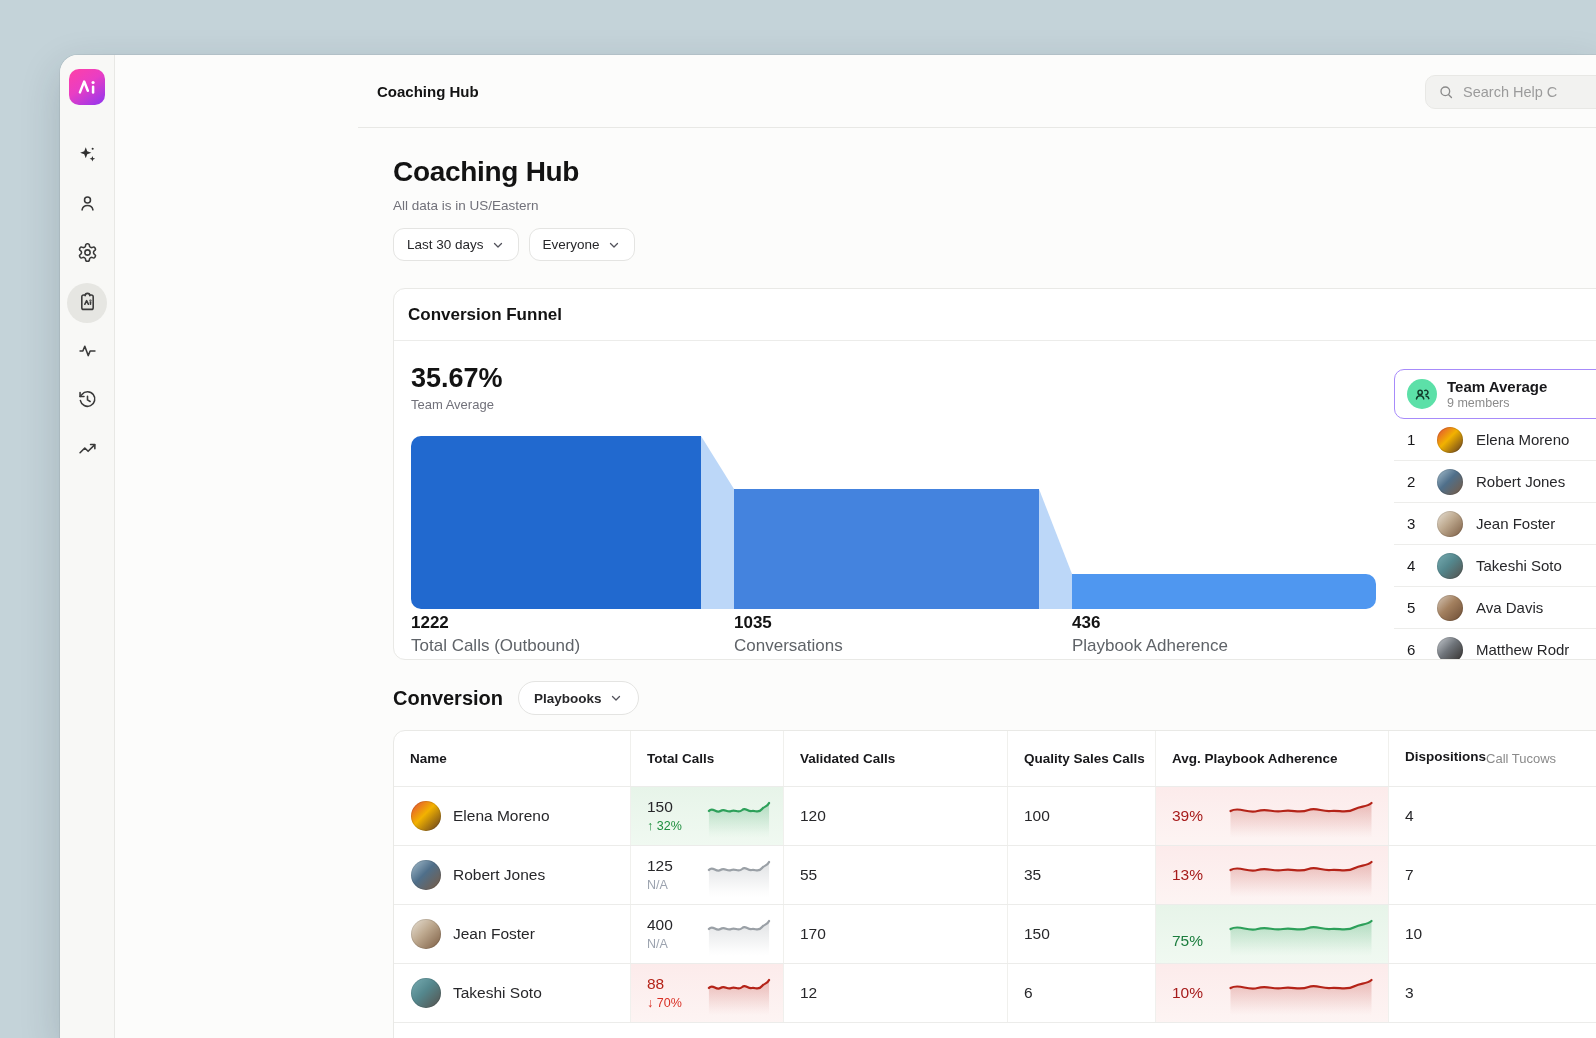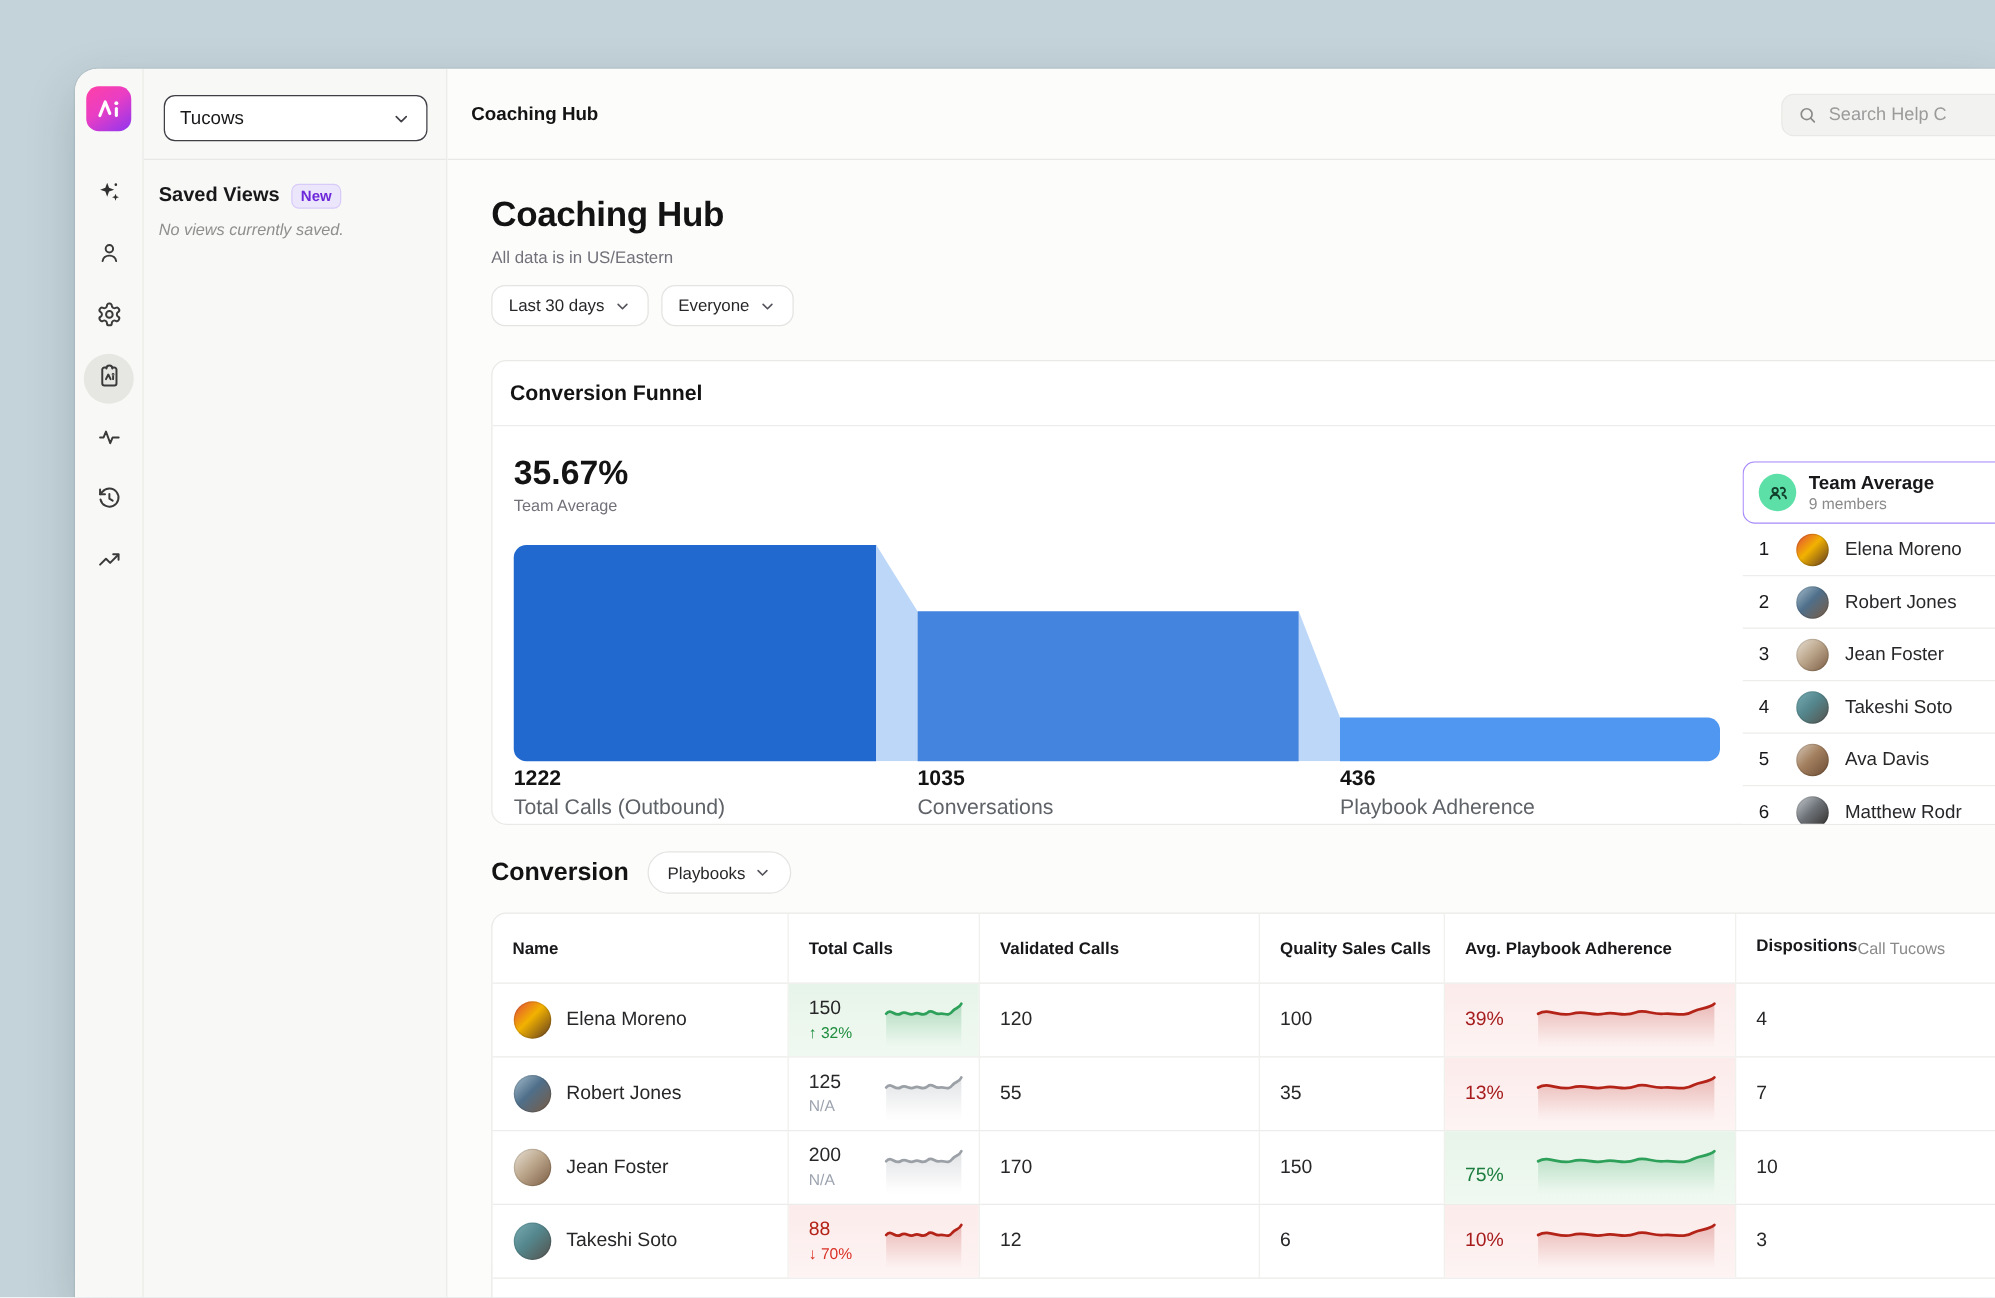--- a/index.html
+++ b/index.html
@@ -87,21 +87,21 @@
   .member-rank { width:18px; font-size:15px; color:#18181b; }
   .member-name { margin-left:13px; font-size:15px; color:#27272a; white-space:nowrap; }
   .avatar { border-radius:50%; flex:none; box-shadow:inset 0 0 0 1px rgba(0,0,0,.10); }
   .av-sm { width:26px; height:26px; margin-left:12px; }
   .av-md { width:30px; height:30px; }
 
   
   .lb-head { position:absolute; left:35px; top:626px; display:flex; align-items:center; gap:15px; }
   .lb-title { font-size:20px; font-weight:800; color:#131313; }
   .pill-round { height:34px; background:#fff; border:1px solid #e4e4e2; border-radius:999px; display:flex;
-                align-items:center; gap:7px; padding:0 15px; font-size:13.5px; font-weight:400; color:#27272a; cursor:pointer; }
+                align-items:center; gap:7px; padding:0 15px; font-size:13.5px; font-weight:700; color:#27272a; cursor:pointer; }
   .pill-round svg { width:14px; height:14px; color:#52525b; }
 
   .table { position:absolute; left:35px; top:675px; right:-30px; height:420px; background:#fff;
            border:1px solid #e9e9e6; border-radius:12px 0 0 0; overflow:hidden; }
   .thead, .tr { display:flex; }
   .thead { height:56px; border-bottom:1px solid #ececea; }
   .tr { height:59px; border-bottom:1px solid #ececea; }
   .th, .td { display:flex; align-items:center; border-right:1px solid #f0f0ed; overflow:hidden; }
   .c1 { width:237px; } .c2 { width:153px; } .c3 { width:224px; } .c4 { width:148px; } .c5 { width:233px; }
   .c6 { flex:1; border-right:none; }
@@ -198,37 +198,20 @@
           </div>
           <div class="rail-item">
             <span><svg viewBox="0 0 24 24" fill="none" stroke="#3a3a3a" stroke-width="1.8" stroke-linecap="round" stroke-linejoin="round">
                 <path d="M3.5 16.8l5.4-5.4 3.8 3.8 7.4-7.4"></path>
                 <path d="M15.5 7.4h4.9v4.9"></path>
               </svg></span>
           </div>
         </div>
     </div>
 
-    <div class="side-panel">
-      <div class="panel-top">
-        <div class="ws-select">
-          <span>Tucows</span>
-          <svg viewBox="0 0 24 24" fill="none" stroke="currentColor" stroke-width="2" stroke-linecap="round" stroke-linejoin="round">
-              <path d="M6 9.5l6 6 6-6"></path>
-            </svg>
-        </div>
-      </div>
-      <div class="saved-views">
-        <div class="sv-head">
-          <span class="sv-title">Saved Views</span>
-          <span class="badge-new">New</span>
-        </div>
-        <div class="sv-empty">No views currently saved.</div>
-      </div>
-    </div>
 
     <div class="main">
       <div class="topbar">
         <div class="topbar-title">Coaching Hub</div>
         <div class="search">
           <svg viewBox="0 0 24 24" fill="none" stroke="#8a8a8a" stroke-width="2" stroke-linecap="round">
               <circle cx="11" cy="11" r="6.5"></circle>
               <path d="M16 16l4.2 4.2"></path>
             </svg>
           <span>Search Help C</span>
@@ -413,21 +396,21 @@
               </div>
               <div class="td c6">7</div>
             </div>
             <div class="tr">
               <div class="td c1 col-name">
                 <span class="avatar av-md" style="background:linear-gradient(135deg,#e9e2d6 0%,#bda88e 45%,#7b5c42 100%);"></span>
                 <span>Jean Foster</span>
               </div>
               <div class="td c2">
                 <span class="metric-stack">
-                  <span class="metric-num">200</span>
+                  <span class="metric-num">400</span>
                   <span class="metric-delta delta-gray">N/A</span>
                 </span>
                 <svg class="spark" width="64" height="44" viewBox="0 0 100 44" preserveAspectRatio="none">
                   <path d="M3 17 C9 12 14 20 21 17 C28 14 31 19 38 17 C45 15 48 20 55 16 C60 13 64 18 70 17 C76 16 80 20 86 15 C90 12 94 13 97 9 L97 44 L3 44 Z" fill="url(#grad-gray)" stroke="none"></path>
                   <path d="M3 17 C9 12 14 20 21 17 C28 14 31 19 38 17 C45 15 48 20 55 16 C60 13 64 18 70 17 C76 16 80 20 86 15 C90 12 94 13 97 9" fill="none" stroke="#9aa0a6" stroke-width="2.2" vector-effect="non-scaling-stroke" stroke-linecap="round"></path>
                 </svg>
               </div>
               <div class="td c3">170</div>
               <div class="td c4">150</div>
               <div class="td c5 cell-green">

